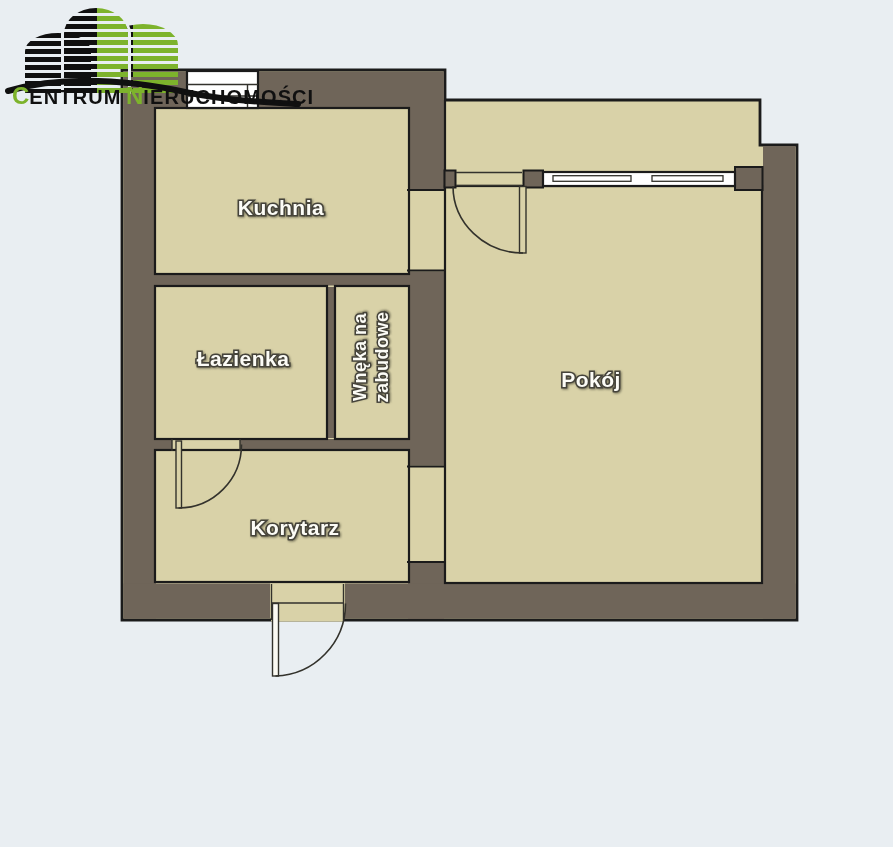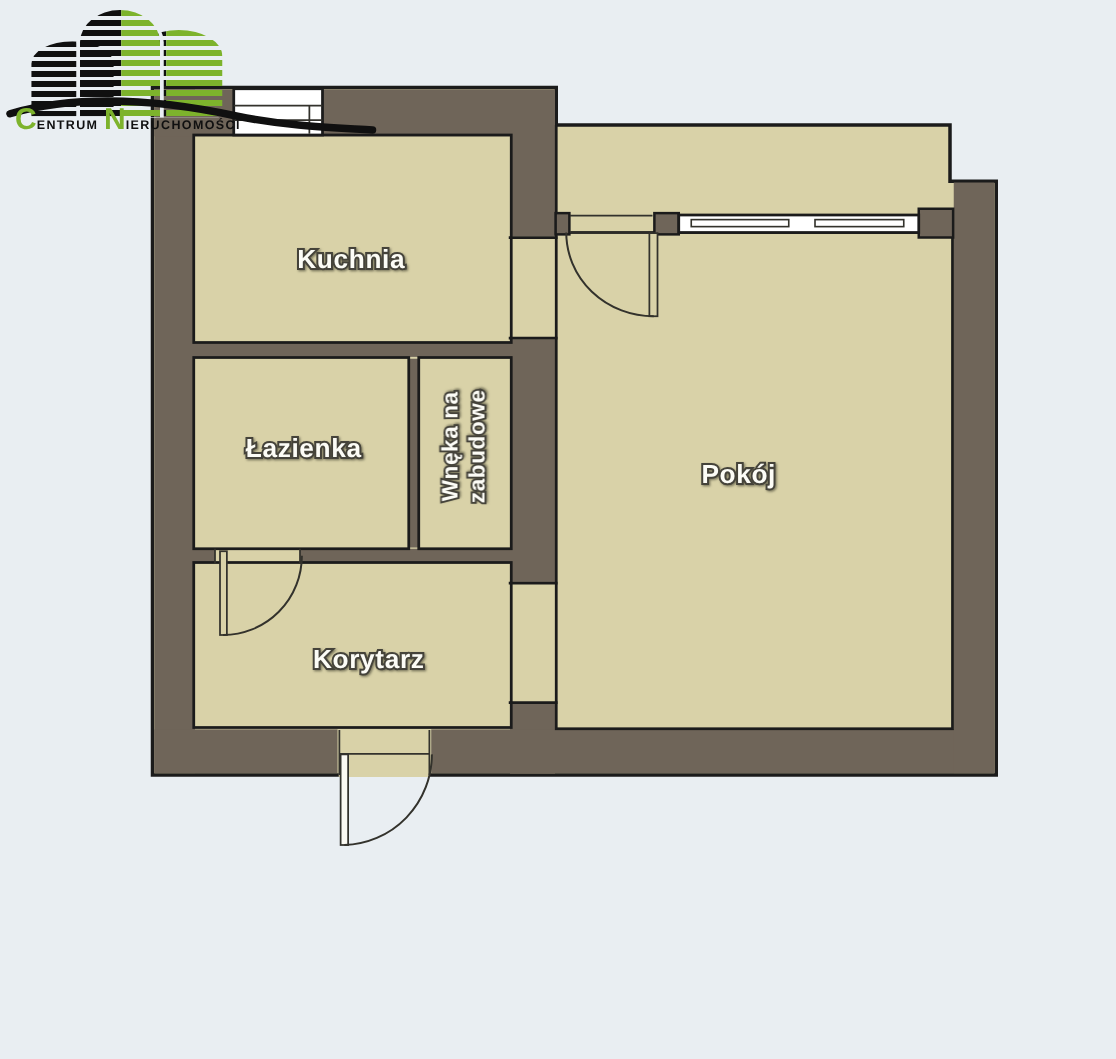--- a/index.html
+++ b/index.html
@@ -38,21 +38,21 @@
   .tower{position:absolute;overflow:hidden;border-radius:50% 50% 0 0 / 30% 30% 0 0;}
   .tower .half{position:absolute;top:0;bottom:0;}
   .stripes-dark{background:repeating-linear-gradient(180deg,var(--logo-dark) 0 5px,transparent 5px 8px);}
   .stripes-green{background:repeating-linear-gradient(180deg,var(--logo-green) 0 5px,transparent 5px 8px);}
   .t1{left:25px;top:33px;width:66px;height:60px;}
   .t3{left:108px;top:24px;width:70px;height:70px;box-shadow:-3px 0 0 var(--bg);}
   .t2{left:64px;top:8px;width:64px;height:86px;box-shadow:-3px 0 0 var(--bg),3px 0 0 var(--bg);}
   .swoosh{position:absolute;left:0;top:60px;}
   .logo-text{position:absolute;left:12px;top:84px;white-space:nowrap;}
   .logo-text .big{font-size:24px;line-height:24px;font-weight:700;color:var(--logo-green);}
-  .logo-text .small-caps{font-size:10px;font-weight:700;letter-spacing:1.1px;color:var(--logo-dark);}
+  .logo-text .small-caps{font-size:20px;font-weight:700;letter-spacing:1.1px;color:var(--logo-dark);}
 </style>
 </head>
 <body>
 
 <div class="stage">
 
   <svg class="plan" width="893" height="847" viewBox="0 0 893 847">
 
     <path class="base" d="M122,70 H445 V100 H760 V145 H797 V620 H122 Z"></path>
 

